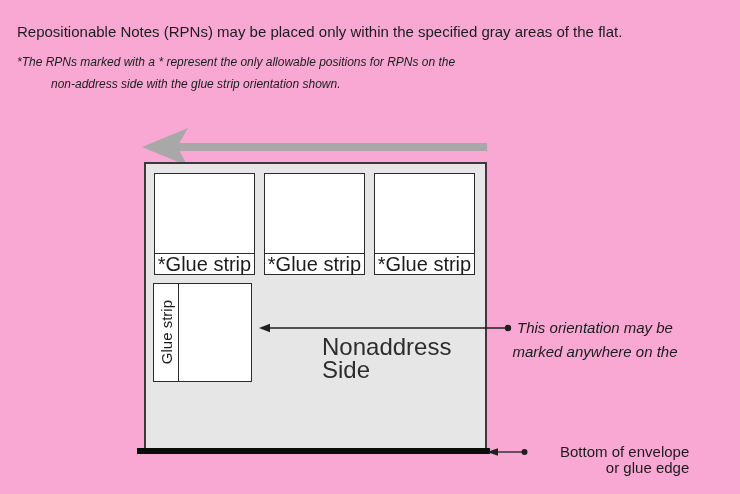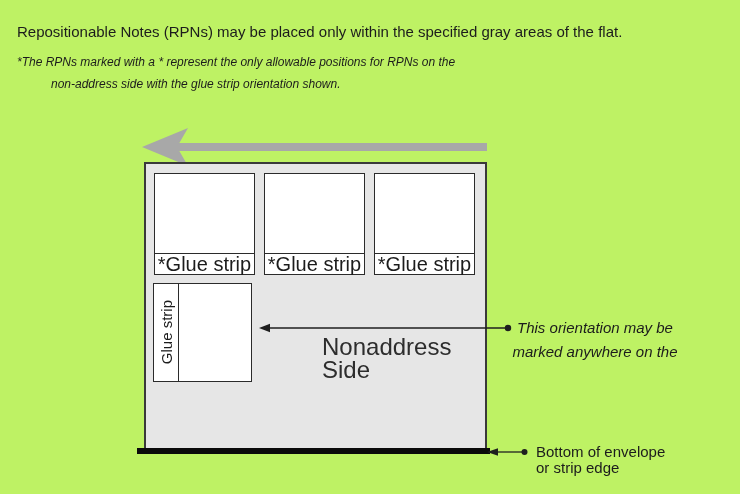--- a/index.html
+++ b/index.html
@@ -7,21 +7,21 @@
     --flat-border:#3a3a3a;
     --arrow-gray:#a8a8a8;
     --edge-black:#0b0b0b;
     --ink:#1c1c1c;
     --box-border:#2b2b2b;
   }
   html,body{margin:0;padding:0;background:#ffffff;}
   .stage{
     position:relative;
     width:740px;height:494px;
-    background:#bef264;
+    background:#f9a8d4;
     font-family:"Liberation Sans", sans-serif;
     color:var(--ink);
     overflow:hidden;
   }
   .abs{position:absolute;}
   .intro{
     left:17px;top:22px;
     font-size:15px;line-height:19px;
     white-space:nowrap;
   }
@@ -93,23 +93,23 @@
   }
   .thin-arrow-1{left:258px;top:321px;width:256px;height:14px;}
   .thin-arrow-2{left:487px;top:446px;width:44px;height:12px;}
   .orientation-note{
     left:500px;top:316px;width:190px;
     font-size:15px;line-height:24px;
     text-align:center;
     font-style:italic;
   }
   .bottom-edge-note{
-    left:536px;top:444px;
+    left:560px;top:444px;
     font-size:15px;line-height:16px;
-    text-align:left;
+    text-align:right;
     white-space:nowrap;
   }
 </style>
 </head>
 <body>
 
 <div class="stage">
 
   <div class="abs intro">Repositionable Notes (RPNs) may be placed only within the specified gray areas of the flat.</div>
 
@@ -166,16 +166,16 @@
   </div>
 
   <svg class="abs thin-arrow-2" viewBox="0 0 44 12">
     <line x1="8" y1="6" x2="37" y2="6" stroke="#1f1f1f" stroke-width="1.3"></line>
     <polygon points="0,6 11,2.2 11,9.8" fill="#1f1f1f"></polygon>
     <circle cx="37.5" cy="6" r="3" fill="#1f1f1f"></circle>
   </svg>
 
   <div class="abs bottom-edge-note">
     <div>Bottom of envelope</div>
-    <div>or strip edge</div>
+    <div>or glue edge</div>
   </div>
 
 </div>
 
 </body></html>

